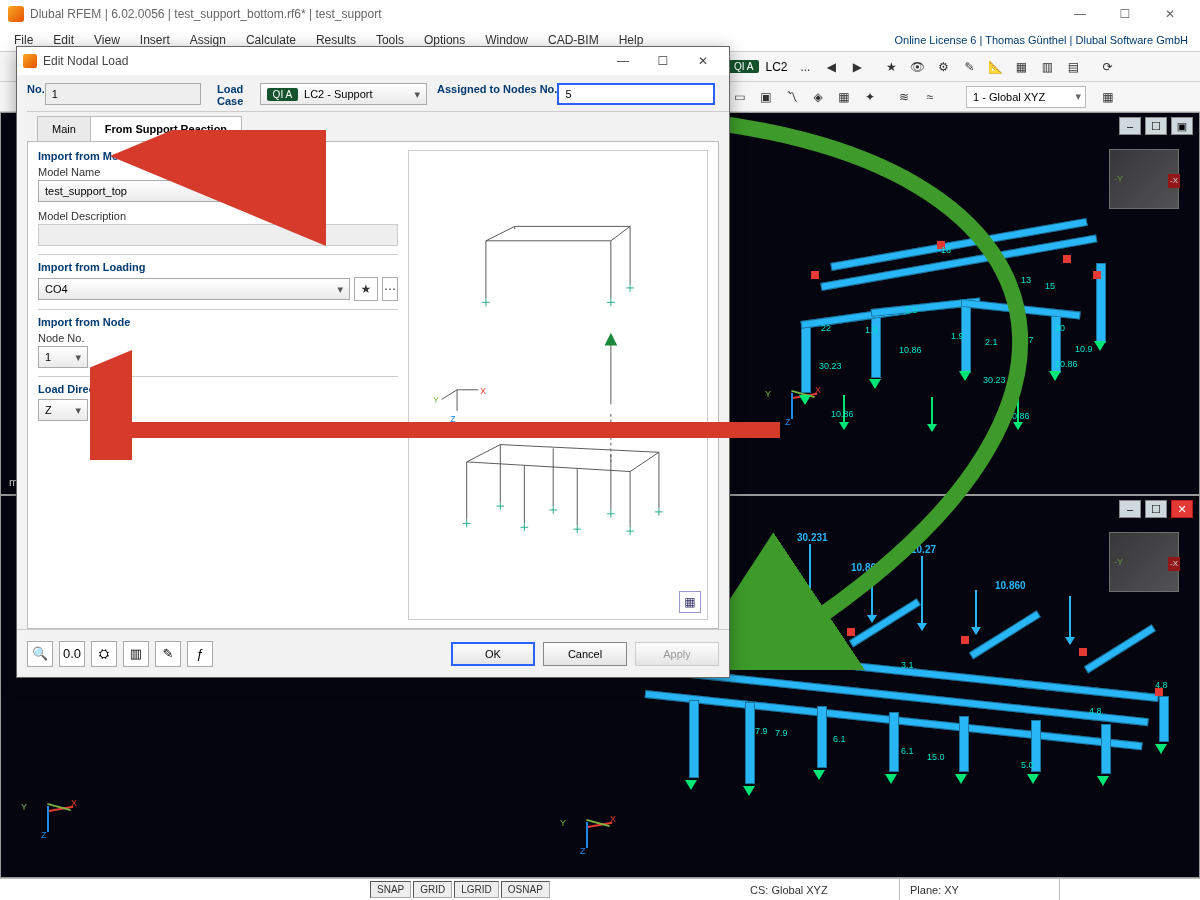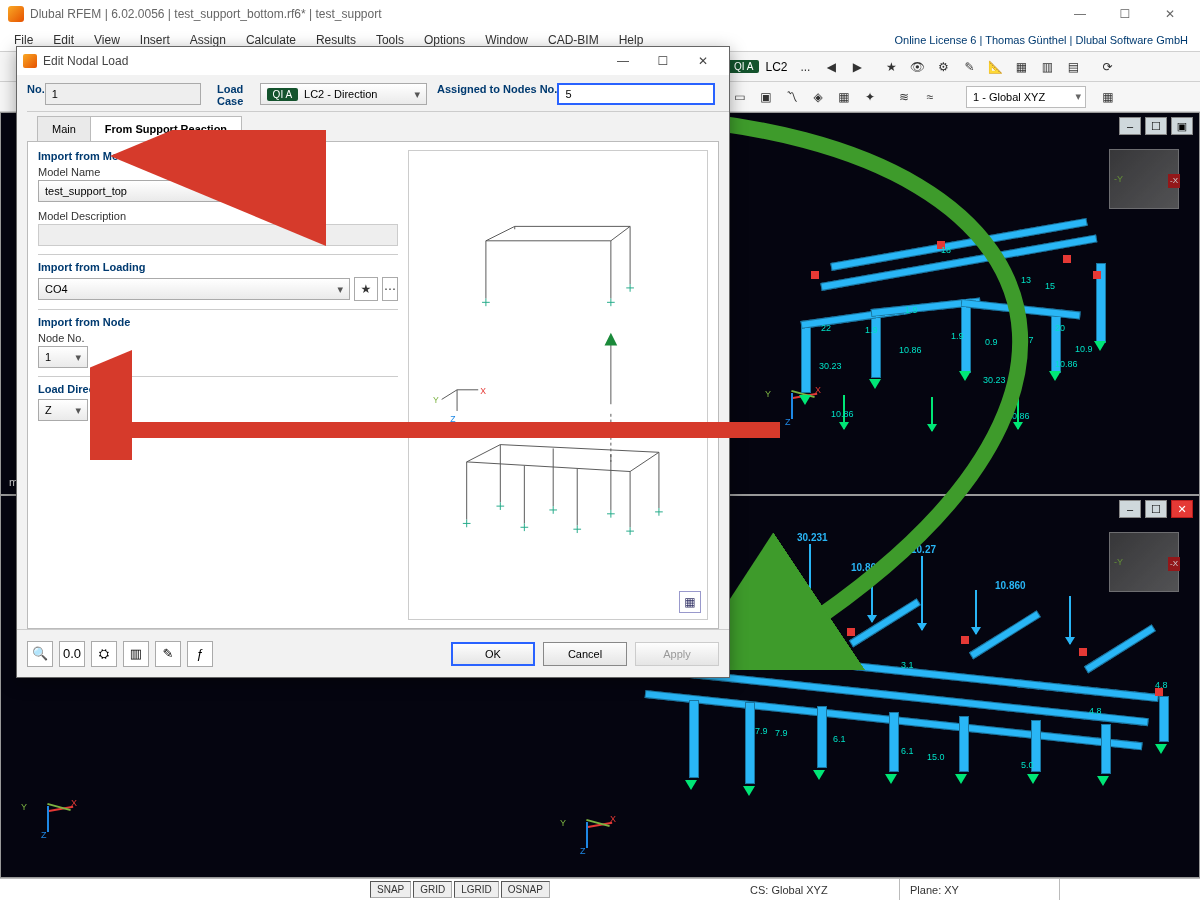--- a/index.html
+++ b/index.html
@@ -218,21 +218,21 @@
     <div class="farrow" style="left:1016px; top:282px; height:34px"></div>
     <div class="lbl" style="left:818px; top:248px">30.23</div>
     <div class="lbl" style="left:830px; top:296px">10.86</div>
     <div class="lbl" style="left:898px; top:232px">10.86</div>
     <div class="lbl" style="left:1006px; top:298px">10.86</div>
     <div class="lbl" style="left:1054px; top:246px">10.86</div>
     <div class="lbl" style="left:982px; top:262px">30.23</div>
     <div class="lbl" style="left:864px; top:212px">1.9</div>
     <div class="lbl" style="left:950px; top:218px">1.9</div>
     <div class="lbl" style="left:904px; top:192px">1.9</div>
-    <div class="lbl" style="left:984px; top:224px">0.9</div>
+    <div class="lbl" style="left:984px; top:224px">2.1</div>
     <div class="lbl" style="left:1020px; top:222px">0.7</div>
     <div class="lbl" style="left:1074px; top:231px">10.9</div>
     <div class="lbl" style="left:1020px; top:162px">13</div>
     <div class="lbl" style="left:1044px; top:168px">15</div>
     <div class="lbl" style="left:940px; top:132px">18</div>
     <div class="lbl" style="left:820px; top:210px">22</div>
     <div class="lbl" style="left:1054px; top:210px">20</div>
     <div class="view-status">max |u| : 15.4 | min |u| : 0.0 mm</div>
   </div>
 
@@ -329,21 +329,21 @@
   </div>
   <div class="dlg-row1">
     <div class="dlg-col" style="flex:0 0 180px">
       <div class="dlg-label">No.</div>
       <input class="dlg-input ro" readonly="" value="1" style="">
     </div>
     <div class="dlg-col" style="flex:0 0 210px">
       <div class="dlg-label">Load Case</div>
       <div class="sel wide">
         <span class="badge" style="margin-right:6px">QI A</span>
-        <span>LC2 - Direction</span>
+        <span>LC2 - Support</span>
       </div>
     </div>
     <div class="dlg-col" style="flex:1">
       <div class="dlg-label">Assigned to Nodes No.</div>
       <input class="dlg-input" style="border: 2px solid rgb(41, 98, 255);" value="5">
     </div>
   </div>
   <div class="tabs">
     <div class="tab">Main</div>
     <div class="tab active">From Support Reaction</div>

